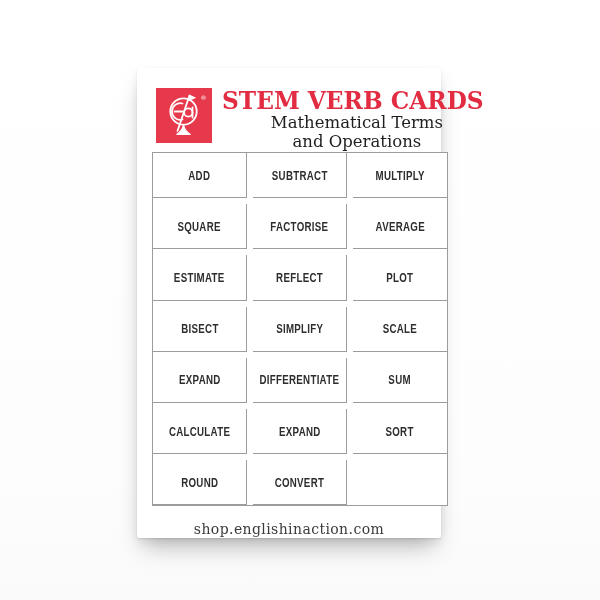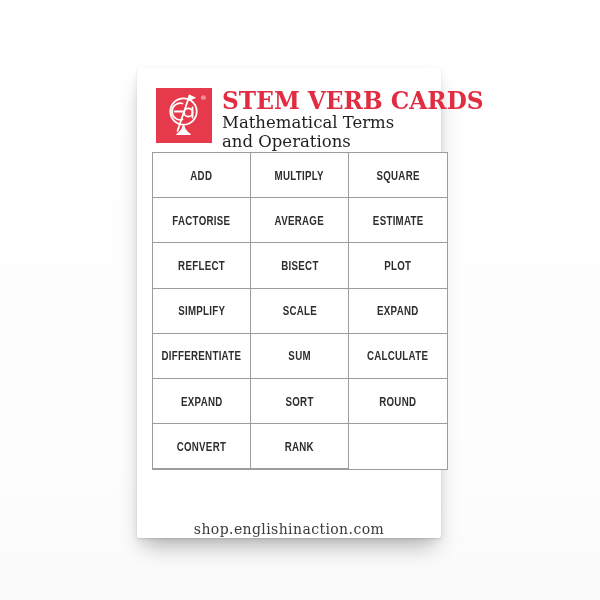--- a/index.html
+++ b/index.html
@@ -48,32 +48,34 @@
     white-space: nowrap;
     transform: scaleX(0.97);
     transform-origin: left top;
   }
   .subtitle {
     font-family: "DejaVu Serif", serif;
     font-size: 16.5px;
     line-height: 18.5px;
     color: #1f1f1f;
     margin-top: 2px;
+    text-align: center;
   }
   
   .grid {
     position: absolute;
     left: 15px; top: 84px;
     width: 296px;
     display: grid;
     grid-template-columns: repeat(3, 1fr);
     grid-auto-rows: 45.2px;
     border: 1px solid #9c9c9c;
     box-sizing: border-box;
     background: #ffffff;
+    gap: 6px;
   }
   .cell {
     border-right: 1px solid #9c9c9c;
     border-bottom: 1px solid #9c9c9c;
     display: flex; align-items: center; justify-content: center;
     overflow: hidden;
   }
   .cell:nth-child(3n) { border-right: none; }
   .cell:nth-child(n+22) { border-bottom: none; }
   .cell-text {
@@ -133,44 +135,47 @@
           <div>and Operations</div>
         </div>
       </div>
     </div>
 
     <div class="grid">
         <div class="cell">
           <span class="cell-text">ADD</span>
         </div>
         <div class="cell">
+          <span class="cell-text">SUBTRACT</span>
+        </div>
+        <div class="cell">
           <span class="cell-text">MULTIPLY</span>
         </div>
         <div class="cell">
           <span class="cell-text">SQUARE</span>
         </div>
         <div class="cell">
           <span class="cell-text">FACTORISE</span>
         </div>
         <div class="cell">
           <span class="cell-text">AVERAGE</span>
         </div>
         <div class="cell">
           <span class="cell-text">ESTIMATE</span>
         </div>
         <div class="cell">
           <span class="cell-text">REFLECT</span>
         </div>
         <div class="cell">
+          <span class="cell-text">PLOT</span>
+        </div>
+        <div class="cell">
           <span class="cell-text">BISECT</span>
         </div>
         <div class="cell">
-          <span class="cell-text">PLOT</span>
-        </div>
-        <div class="cell">
           <span class="cell-text">SIMPLIFY</span>
         </div>
         <div class="cell">
           <span class="cell-text">SCALE</span>
         </div>
         <div class="cell">
           <span class="cell-text">EXPAND</span>
         </div>
         <div class="cell">
           <span class="cell-text">DIFFERENTIATE</span>
@@ -185,23 +190,20 @@
           <span class="cell-text">EXPAND</span>
         </div>
         <div class="cell">
           <span class="cell-text">SORT</span>
         </div>
         <div class="cell">
           <span class="cell-text">ROUND</span>
         </div>
         <div class="cell">
           <span class="cell-text">CONVERT</span>
-        </div>
-        <div class="cell">
-          <span class="cell-text">RANK</span>
         </div>
       </div>
 
     <div class="footer">
       <span class="footer-url">shop.englishinaction.com</span>
     </div>
 
   </div>
 </div>
 

